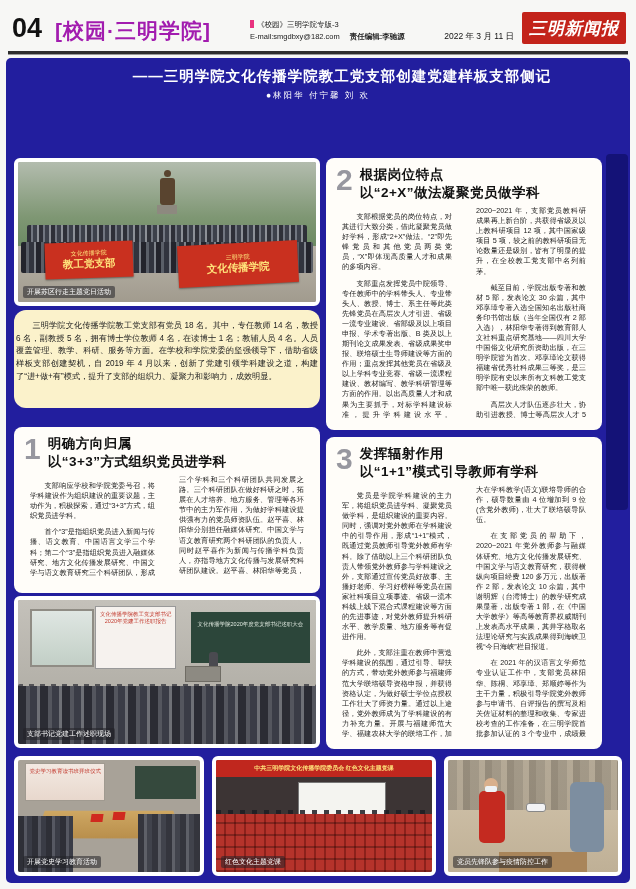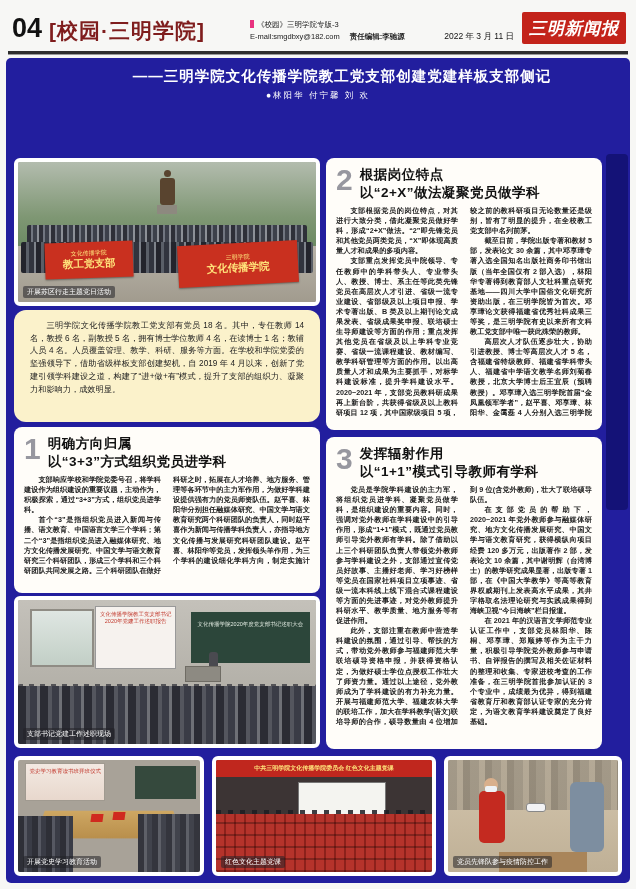--- a/index.html
+++ b/index.html
@@ -1,20 +1,20 @@
 <!DOCTYPE html>
 <html><head>
 <meta charset="utf-8">
 <style>
   html,body{margin:0;padding:0;background:#e4e4e6;font-family:"Liberation Sans",sans-serif;}
   .page{position:relative;width:636px;height:889px;background:#f7f7f5;outline:1px solid #c6c6c8;overflow:hidden;}
 
   
   .page-num{position:absolute;top:13px;left:12px;font-size:27px;font-weight:900;color:#111;}
-  .sec-title{position:absolute;top:17px;left:49px;font-size:21px;font-weight:900;letter-spacing:1px;color:#7f1d1d;}
+  .sec-title{position:absolute;top:17px;left:55px;font-size:21px;font-weight:900;letter-spacing:1px;color:#a21caf;}
   .pub-info{position:absolute;top:19px;left:250px;font-size:7.5px;color:#1a1a1a;line-height:1.6;}
   .red-mark{display:inline-block;width:4px;height:8px;background:#e8327f;margin-right:3px;vertical-align:-1px;}
   .pub-line2 .editor{margin-left:10px;font-weight:bold;}
   .date{position:absolute;top:31px;right:122px;font-size:8.5px;color:#111;}
   .masthead{position:absolute;top:12px;right:10px;width:104px;height:32px;background:#c3231a;color:#fff;
     font-size:17px;font-weight:900;font-style:italic;display:flex;align-items:center;justify-content:center;
     letter-spacing:1px;border-radius:2px;}
   .rule{position:absolute;top:51px;left:8px;right:8px;height:3px;background:#2e2e2e;border-bottom:1px solid #9a9a9a;}
 
   
@@ -28,24 +28,24 @@
 
   
   .card{position:absolute;background:#fffdf9;border-radius:8px;padding:8px 10px;box-sizing:border-box;overflow:hidden;}
   .card1{top:369px;left:8px;width:306px;height:166px;}
   .card2{top:100px;left:320px;width:276px;height:272px;}
   .card3{top:379px;left:320px;width:276px;height:312px;}
   .sec-head{display:flex;align-items:flex-start;margin-bottom:5px;}
   .sec-num{font-size:30px;font-weight:900;color:#97979f;line-height:.95;margin-right:7px;}
   .sec-titles{display:flex;flex-direction:column;font-size:13.5px;font-weight:900;color:#111;line-height:1.3;letter-spacing:.5px;}
   .sec-body{column-count:2;column-gap:12px;font-size:7.2px;line-height:1.4;text-align:justify;color:#222;height:calc(100% - 42px);}
-  .sec-body p{margin:0;text-indent:2em;font-weight:bold;}
-
-  .intro-box{position:absolute;top:252px;left:8px;width:306px;height:112px;background:#fbf2cb;border-radius:12px;
-    padding:10px 16px;box-sizing:border-box;font-size:8.2px;line-height:1.55;text-align:justify;color:#222;overflow:hidden;}
+  .sec-body p{margin:6px;text-indent:2em;}
+
+  .intro-box{position:absolute;top:252px;left:8px;width:306px;height:98px;background:#fbf2cb;border-radius:12px;
+    padding:10px 2px;box-sizing:border-box;font-size:8.2px;line-height:1.55;text-align:justify;color:#222;overflow:hidden;}
   .intro-box p{margin:0;text-indent:2em;}
 
   
   .photo{position:absolute;border:4px solid #fff;border-radius:6px;overflow:hidden;background:#888;box-sizing:border-box;}
   .photo1{top:100px;left:8px;width:306px;height:148px;}
   .photo2{top:538px;left:8px;width:306px;height:152px;}
   .caption{position:absolute;left:5px;bottom:4px;font-size:7px;color:#fff;background:rgba(35,35,40,.55);
     padding:1px 4px;border-radius:2px;white-space:nowrap;z-index:5;}
   .layer{position:absolute;}
 

